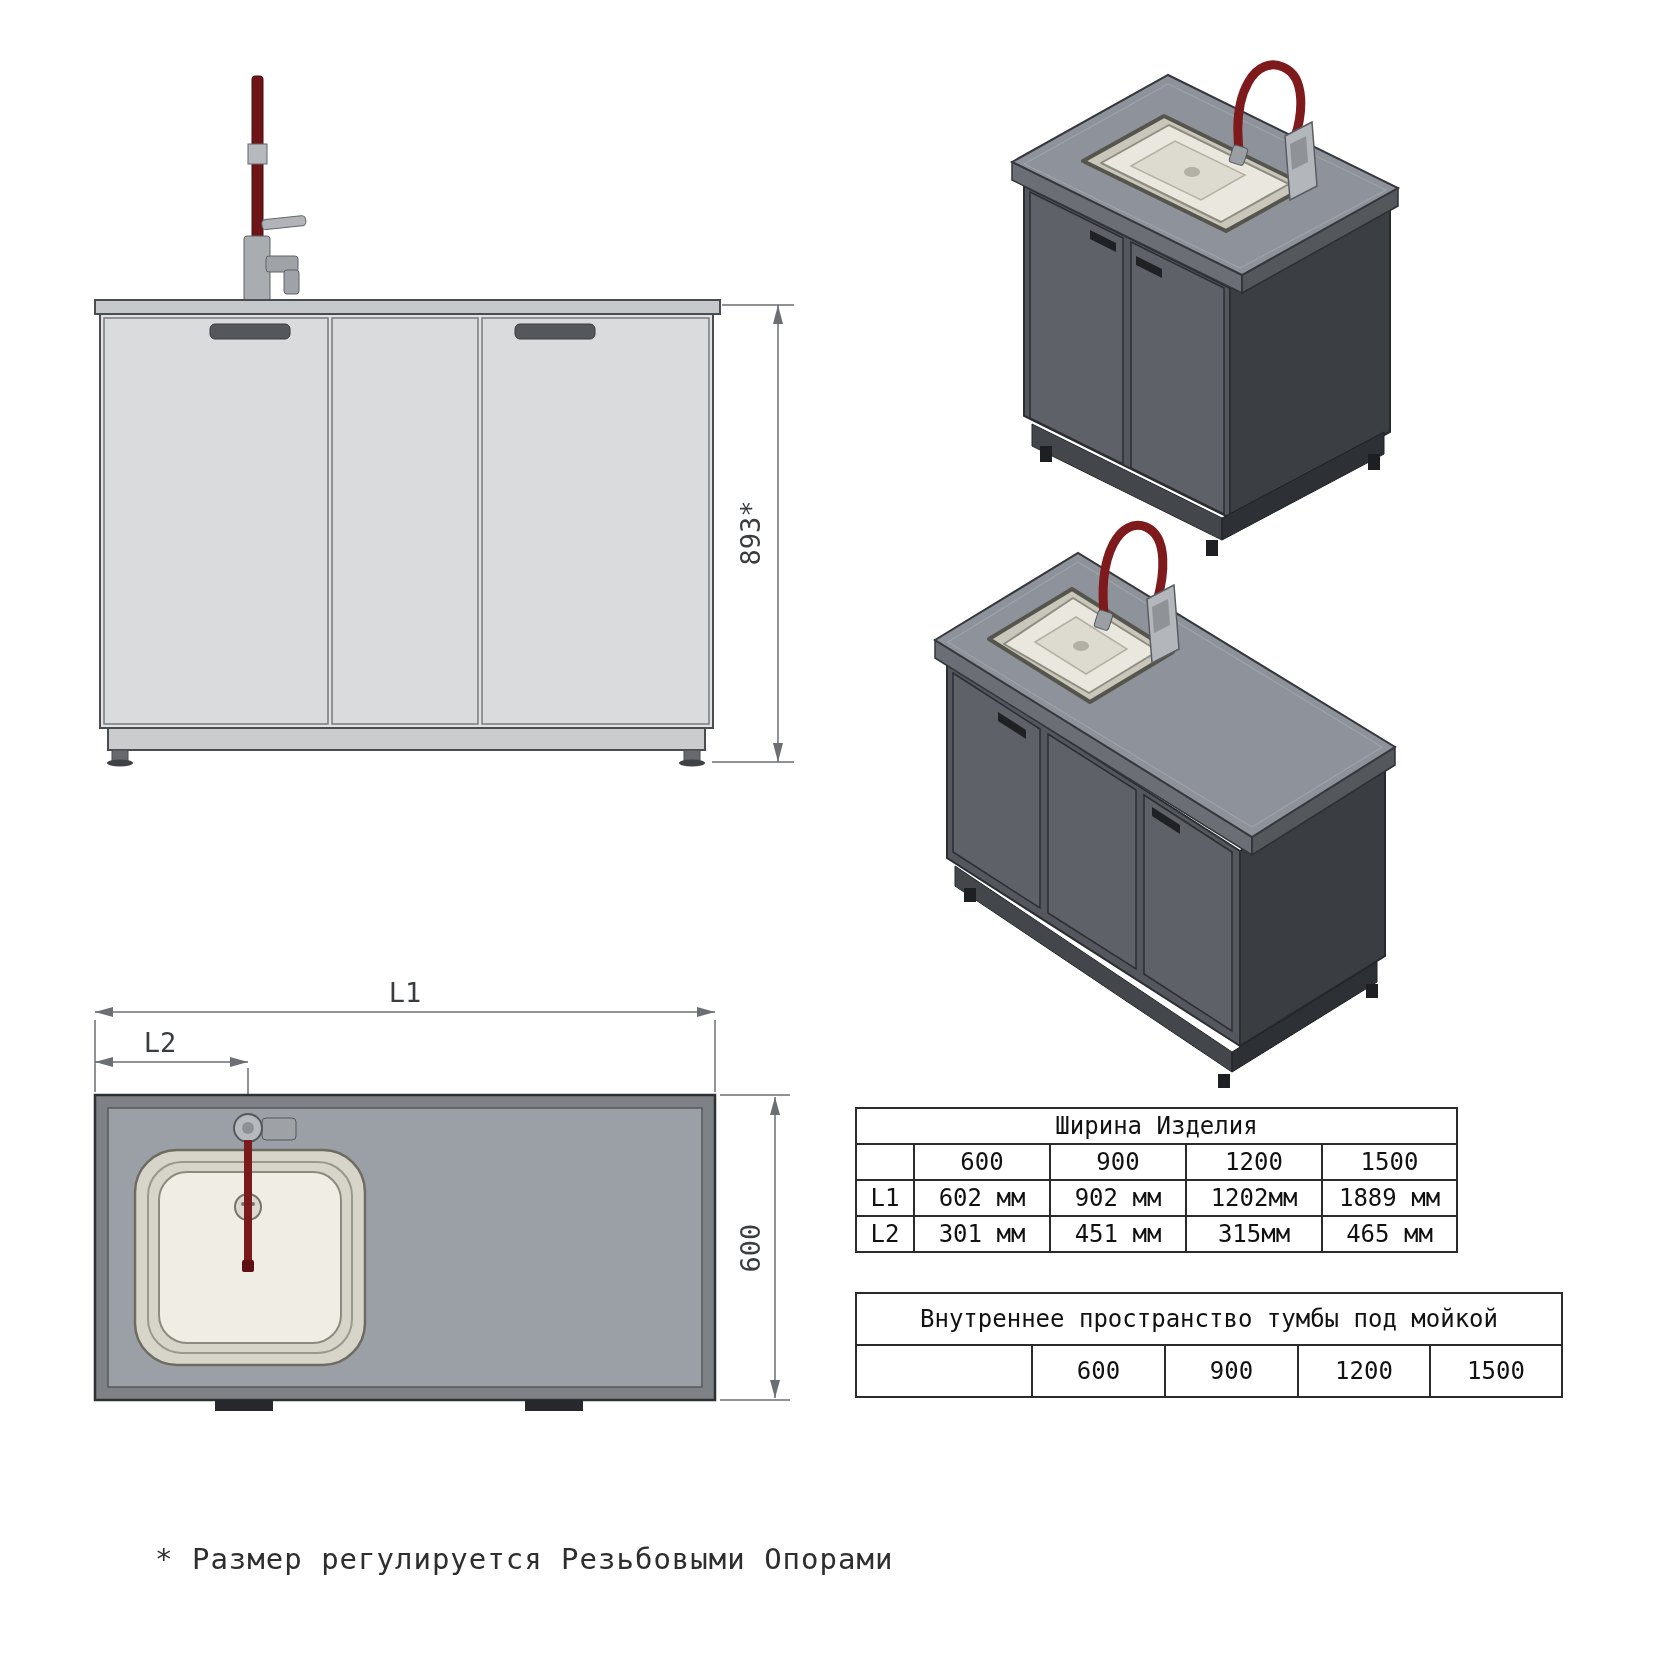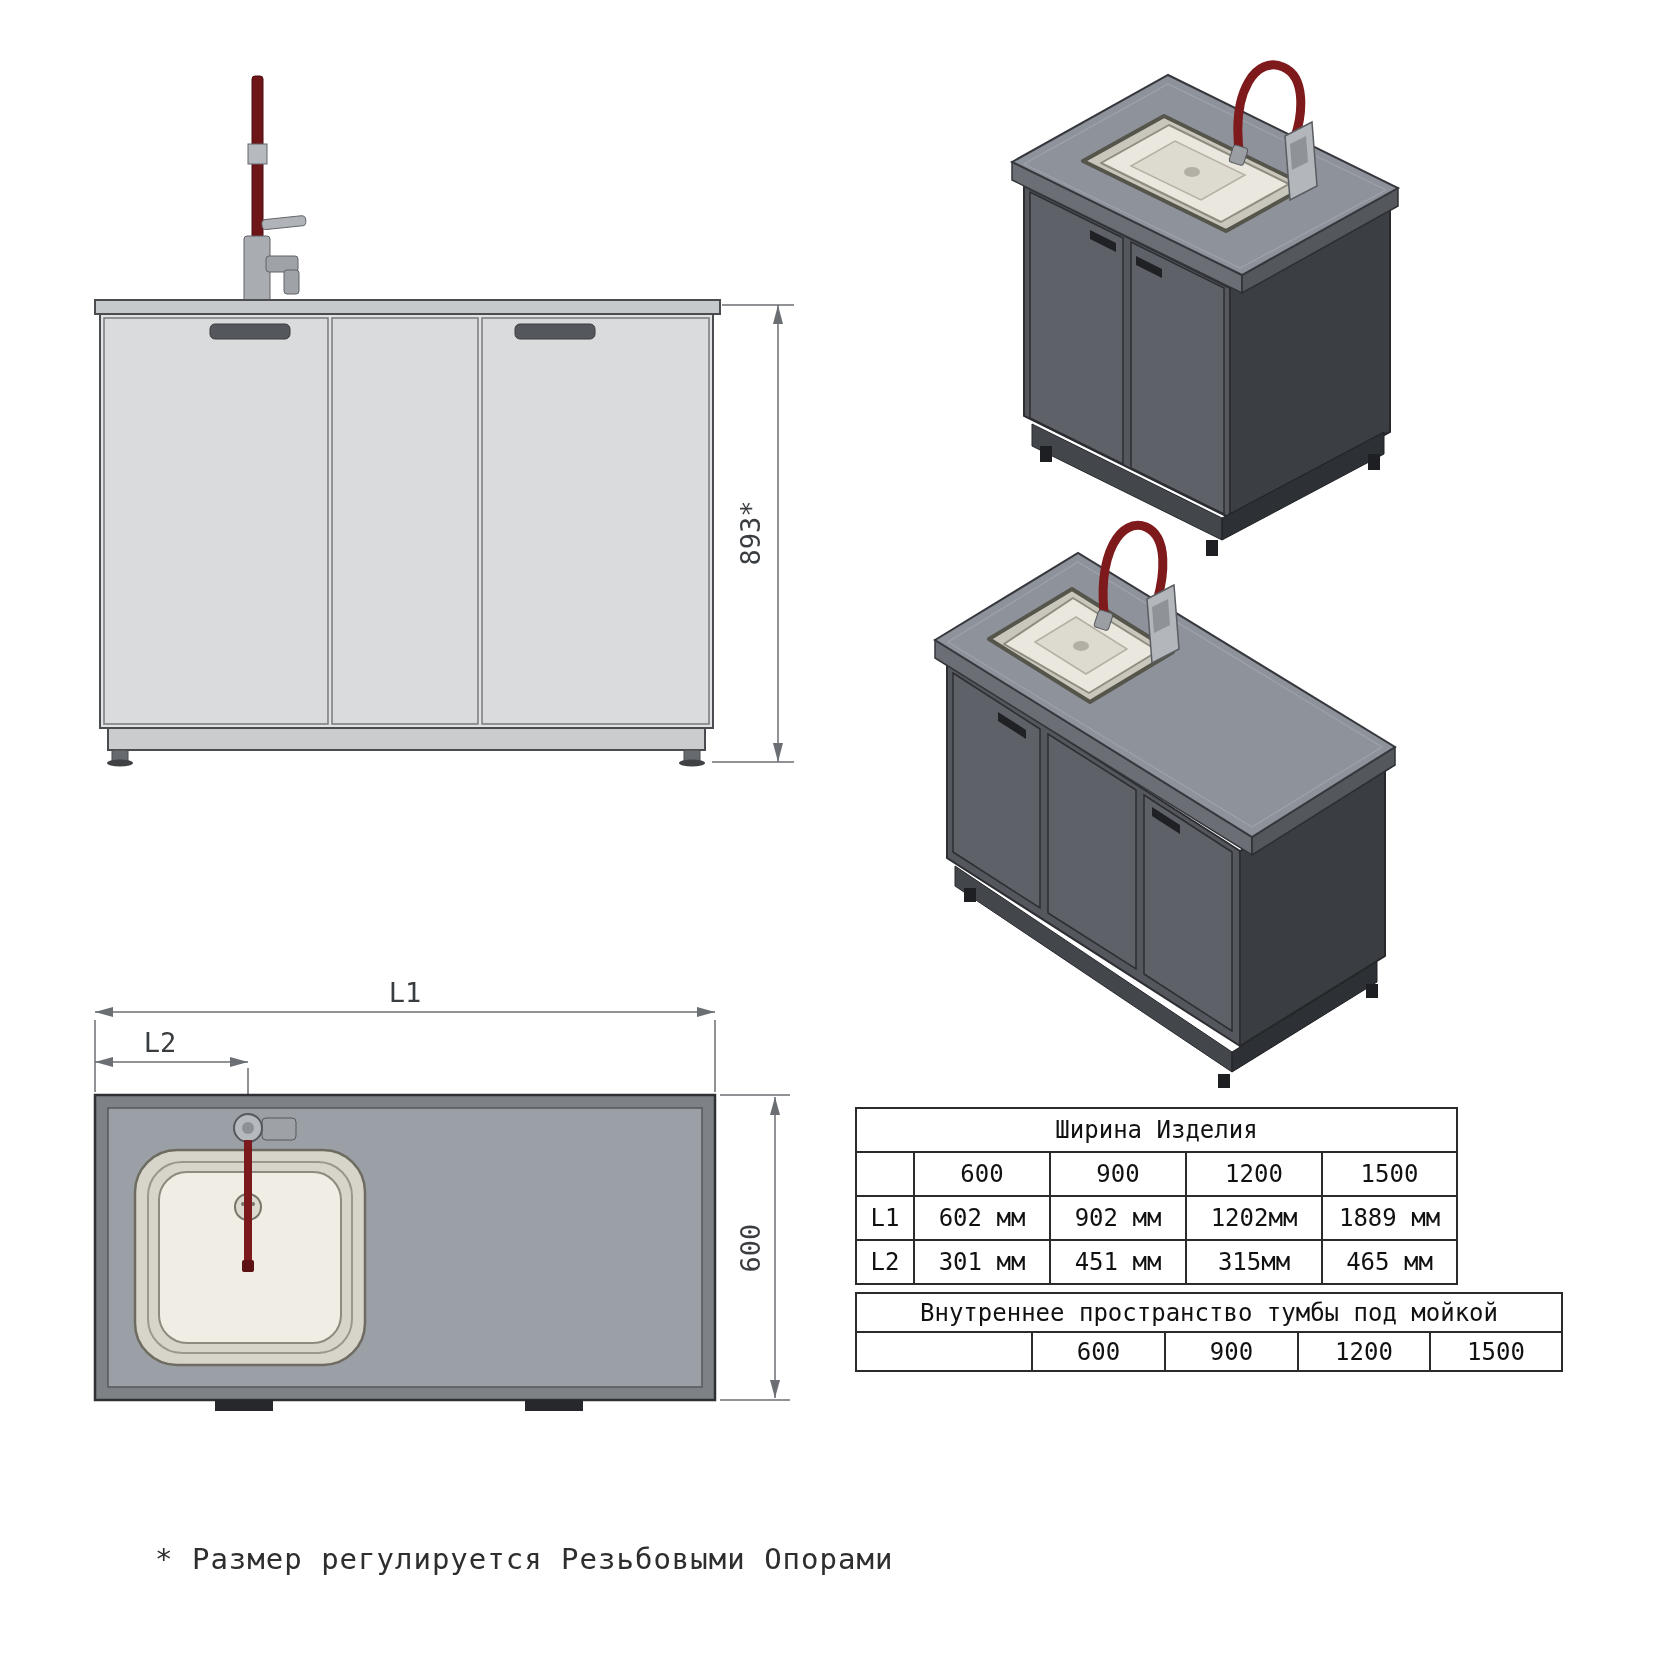--- a/index.html
+++ b/index.html
@@ -11,22 +11,22 @@
   .abs { position:absolute; }
   svg text { font-family:"DejaVu Sans Mono", monospace; fill:#3a3d40; }
   .spec-table {
     border-collapse:collapse; table-layout:fixed;
     font-size:24px; color:#111; background:#fff;
   }
   .spec-table td {
     border:2px solid #2b2b2b; text-align:center; vertical-align:middle;
     padding:2px 4px; font-weight:normal; white-space:nowrap; overflow:hidden;
   }
-  .t1 td { height:44px; }
-  .t2 td { height:39px; }
+  .t1 td { height:36px; }
+  .t2 td { height:52px; }
   .footnote {
     font-size:29px; letter-spacing:1px; color:#2e2e2e; white-space:nowrap;margin-left:43px;
   }
 </style>
 </head>
 <body>
 
 <svg class="abs" style="left:60px; top:50px;" width="760" height="730" viewBox="0 0 760 730">
 
   <g>

